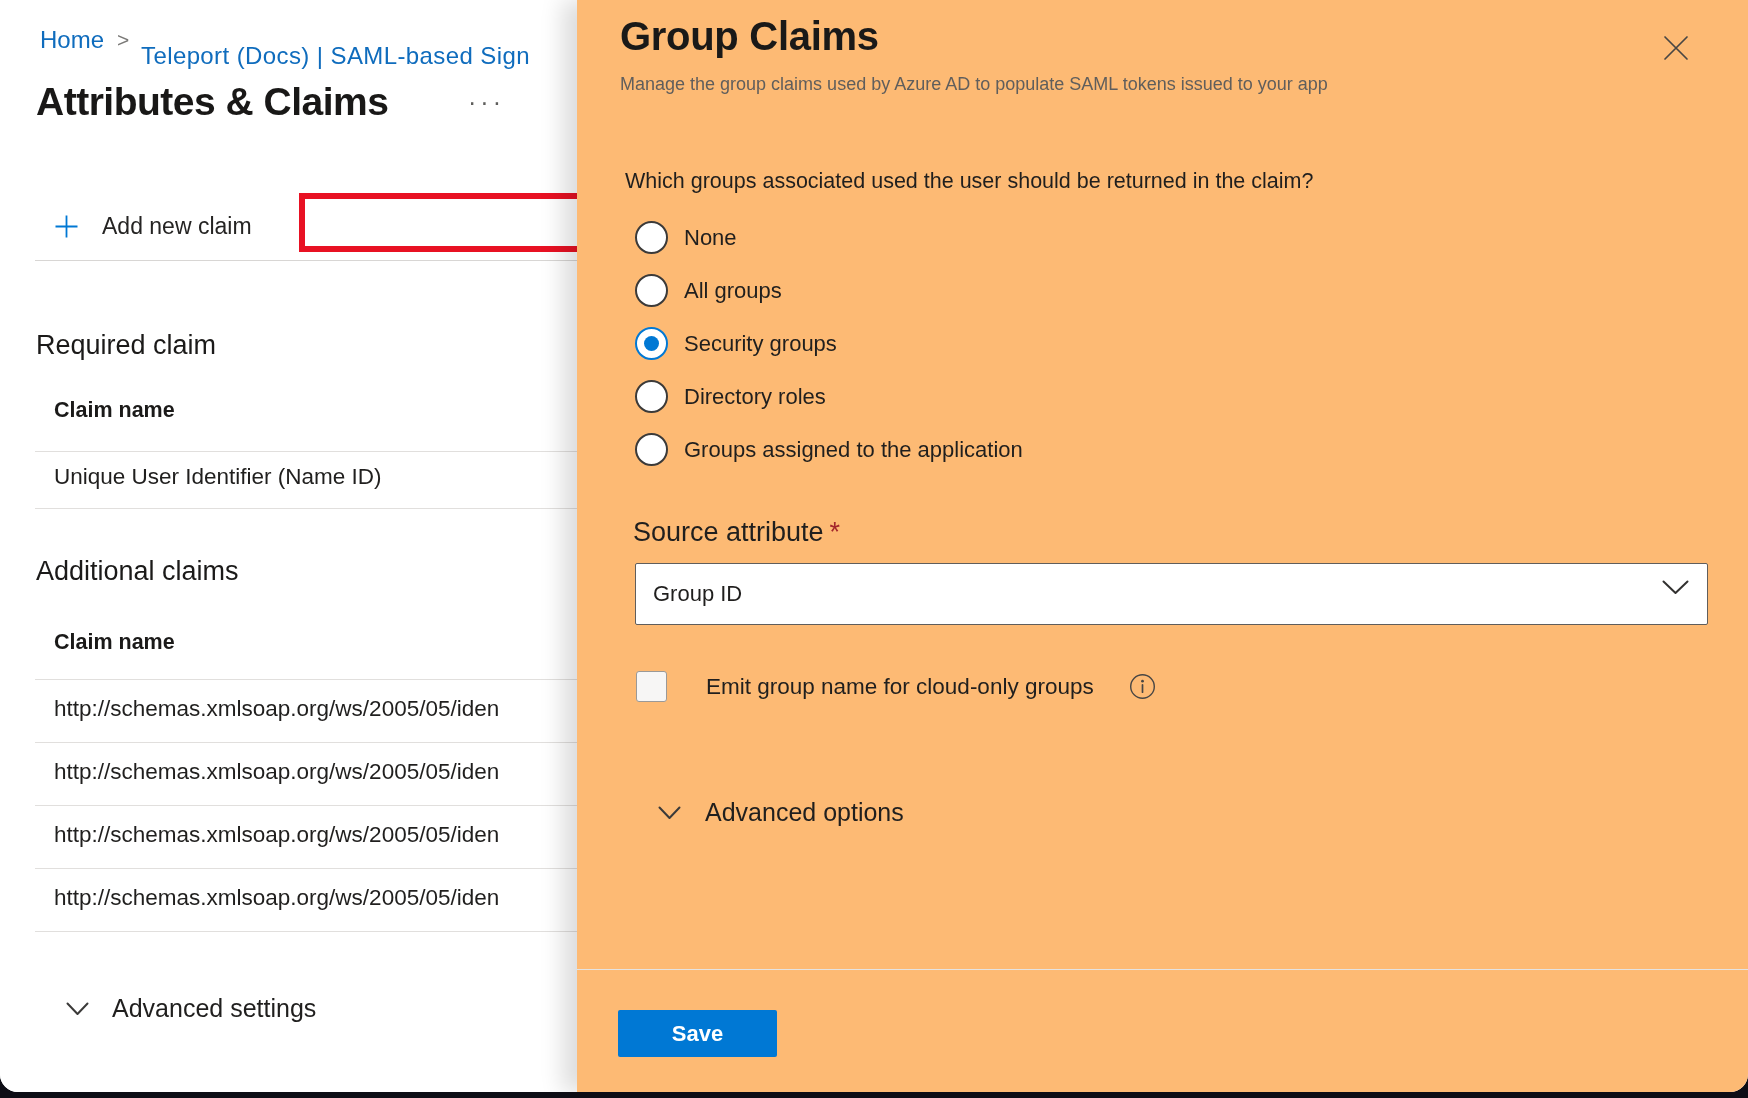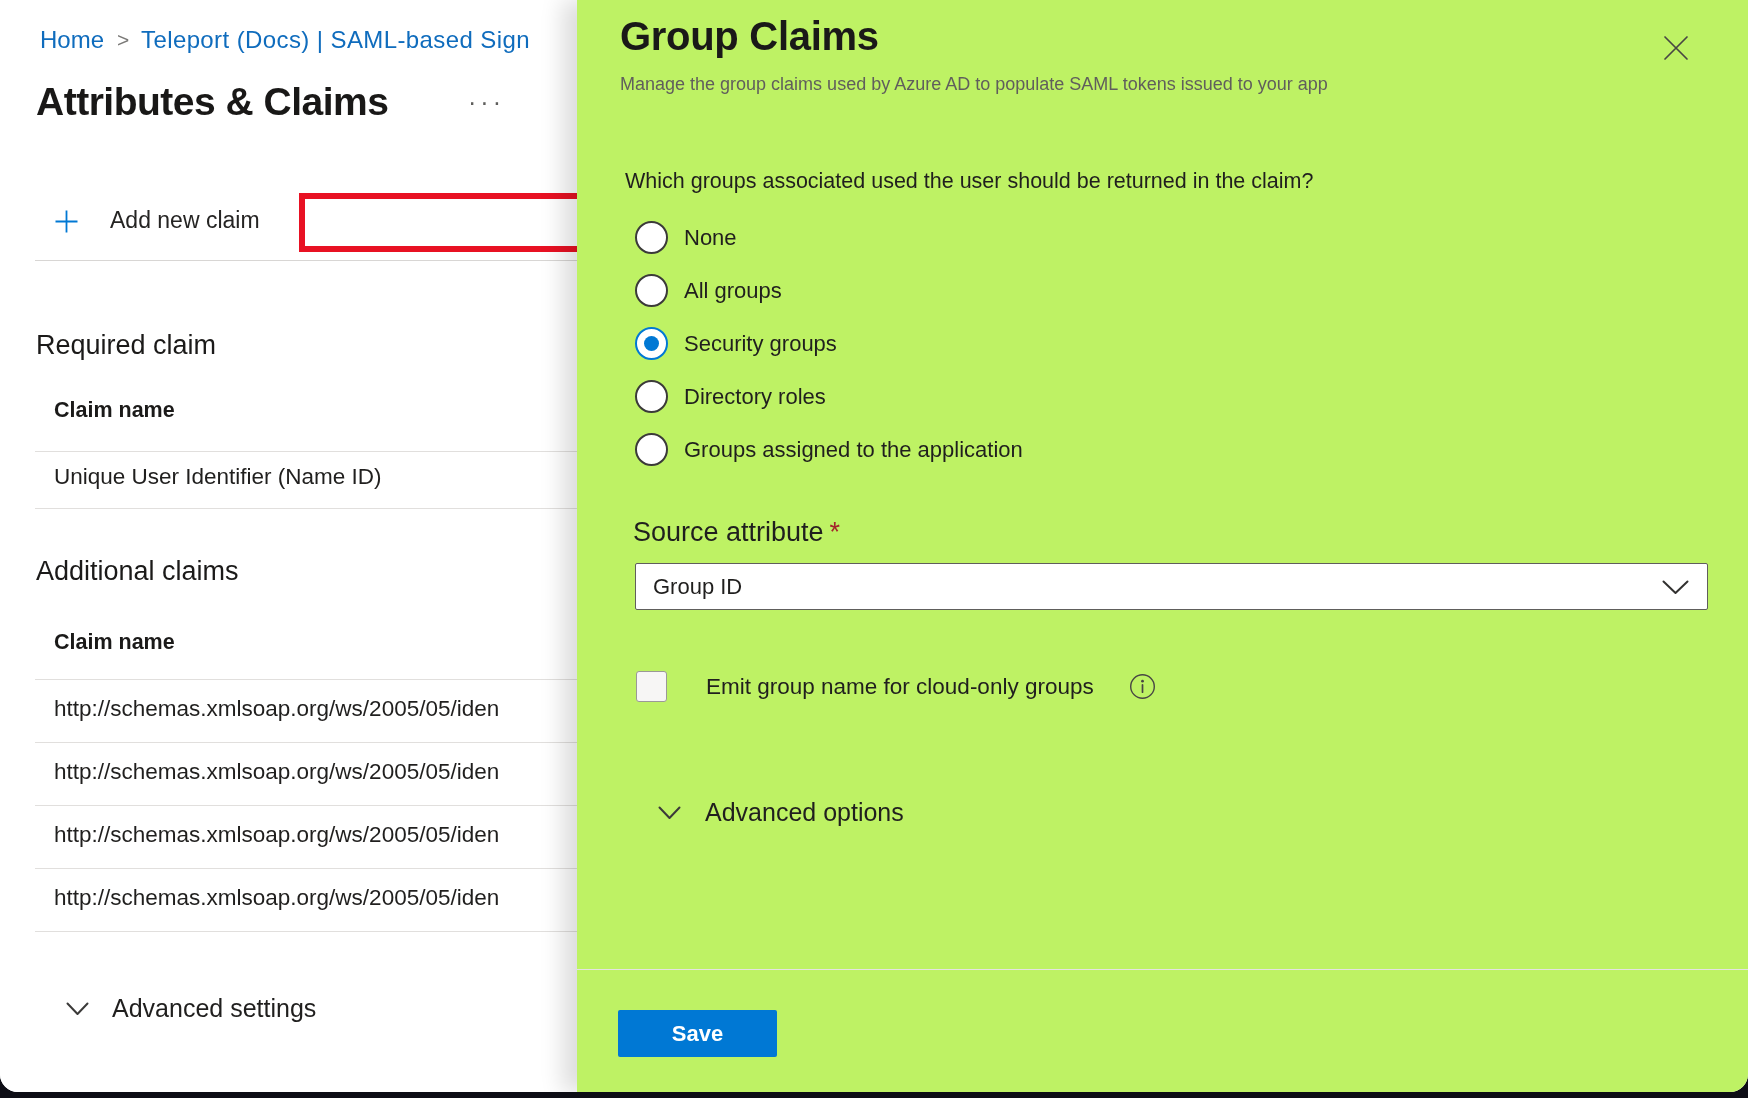--- a/index.html
+++ b/index.html
@@ -24,49 +24,49 @@
   }
   .abs{position:absolute;}
   .nowrap{white-space:nowrap;}
   .breadcrumb-home{
     left:40px;top:26px;font-size:24px;color:#0f6cbd;cursor:pointer;
   }
   .breadcrumb-sep{
     left:117px;top:28px;font-size:21px;color:#7a7977;
   }
   .breadcrumb-current{
-    left:141px;top:26px;font-size:24px;color:#0f6cbd;cursor:pointer;letter-spacing:.4px;text-align:center;
+    left:141px;top:42px;font-size:24px;color:#0f6cbd;cursor:pointer;letter-spacing:.4px;text-align:center;
   }
   .page-title{
     left:36px;top:80px;font-size:39px;font-weight:700;color:#191817;letter-spacing:-0.5px;
   }
   .more-dots{
     left:468px;top:88px;font-size:25px;color:#5f5e5c;letter-spacing:4px;cursor:pointer;
   }
   .cmd{
-    top:182px;height:52px;display:flex;align-items:flex-end;gap:8px;cursor:pointer;
+    top:200px;height:52px;display:flex;align-items:center;gap:0;cursor:pointer;
   }
   .cmd1{left:54px;}
   .cmd2{left:313px;}
   .cmd-label{font-size:23px;color:#252423;margin-left:23px;}
   .annotation-box{
     left:299px;top:193px;width:320px;height:59px;
     border:6px solid #e81123;box-sizing:border-box;
   }
   .hdivider{height:0;border-top:1px solid #e1dfdd;}
   .cmd-divider{left:35px;top:260px;width:542px;border-top:1px solid #d8d6d4;}
   .section-heading{font-size:27px;color:#1b1a19;}
   .col-header{font-size:21.5px;font-weight:700;color:#1b1a19;}
   .claim-cell{font-size:22.5px;color:#201f1e;}
   .toggle-row{display:flex;align-items:center;cursor:pointer;}
   .toggle-label{font-size:25px;color:#201f1e;}
   
   .panel{
     position:absolute;left:577px;top:0;width:1171px;height:100%;
-    background:#bef264;
+    background:#fdba74;
     box-shadow:-14px 0 22px rgba(0,0,0,0.14);
   }
   .panel-title{
     left:43px;top:14px;font-size:40px;font-weight:700;color:#1a1918;letter-spacing:-0.3px;
   }
   .panel-subtitle{
     left:43px;top:74px;font-size:18px;color:#605e5c;
   }
   .close-btn{
     left:1080px;top:29px;width:38px;height:38px;display:flex;align-items:center;justify-content:center;cursor:pointer;
@@ -83,21 +83,21 @@
   }
   .radio-row.selected .radio-circle{border-color:#0078d4;}
   .radio-dot{width:15px;height:15px;border-radius:50%;background:transparent;}
   .radio-row.selected .radio-dot{background:#0078d4;}
   .radio-label{font-size:22px;color:#201f1e;margin-left:16px;}
   .source-label{
     left:56px;top:517px;font-size:27px;color:#201f1e;
   }
   .req-star{color:#a4262c;margin-left:6px;}
   .combobox{
-    left:58px;top:563px;width:1073px;height:47px;box-sizing:border-box;
+    left:58px;top:563px;width:1073px;height:62px;box-sizing:border-box;
     border:1px solid #605e5c;border-radius:2px;background:#fff;
     display:flex;align-items:center;cursor:pointer;
   }
   .combobox-value{font-size:22px;color:#201f1e;margin-left:17px;}
   .combobox-chevron{position:absolute;right:18px;top:16px;}
   .checkbox-row{left:59px;top:671px;display:flex;align-items:center;cursor:pointer;gap:19px;}
   .checkbox-box{
     width:31px;height:31px;box-sizing:border-box;border:1.5px solid #9b9997;
     border-radius:3px;background:#f7f6f5;flex:0 0 auto;
   }

